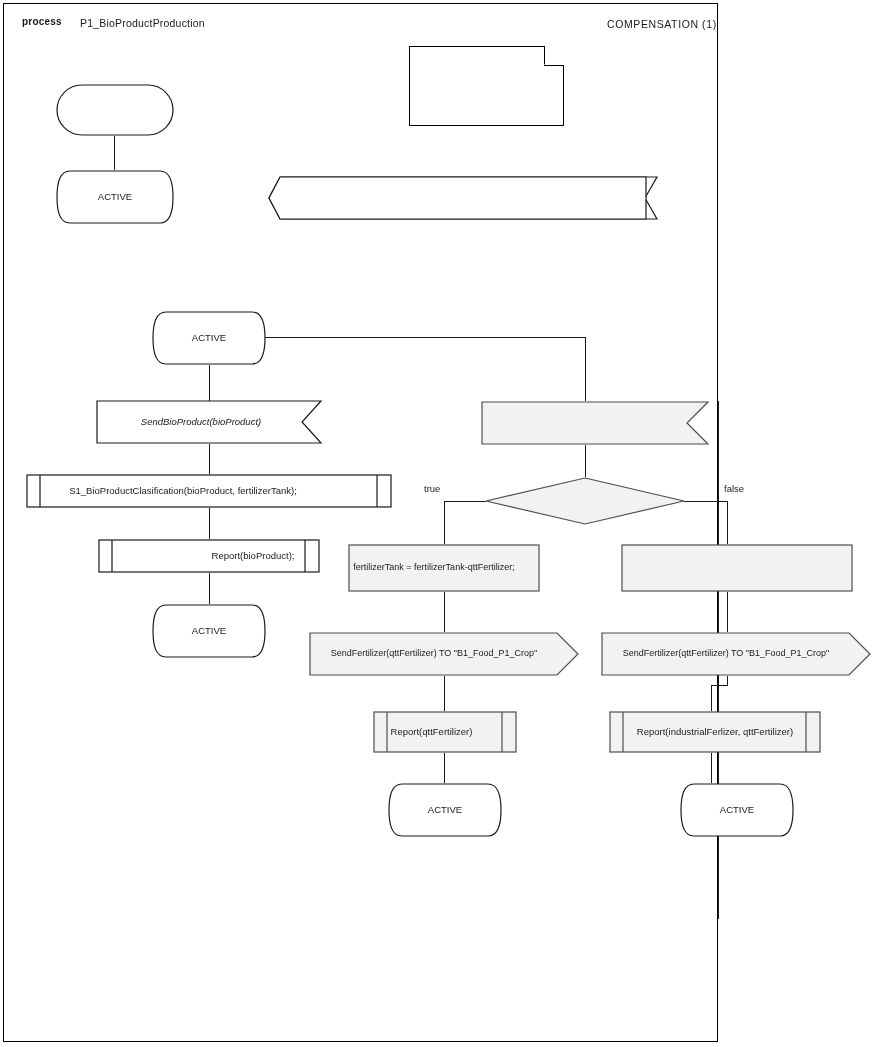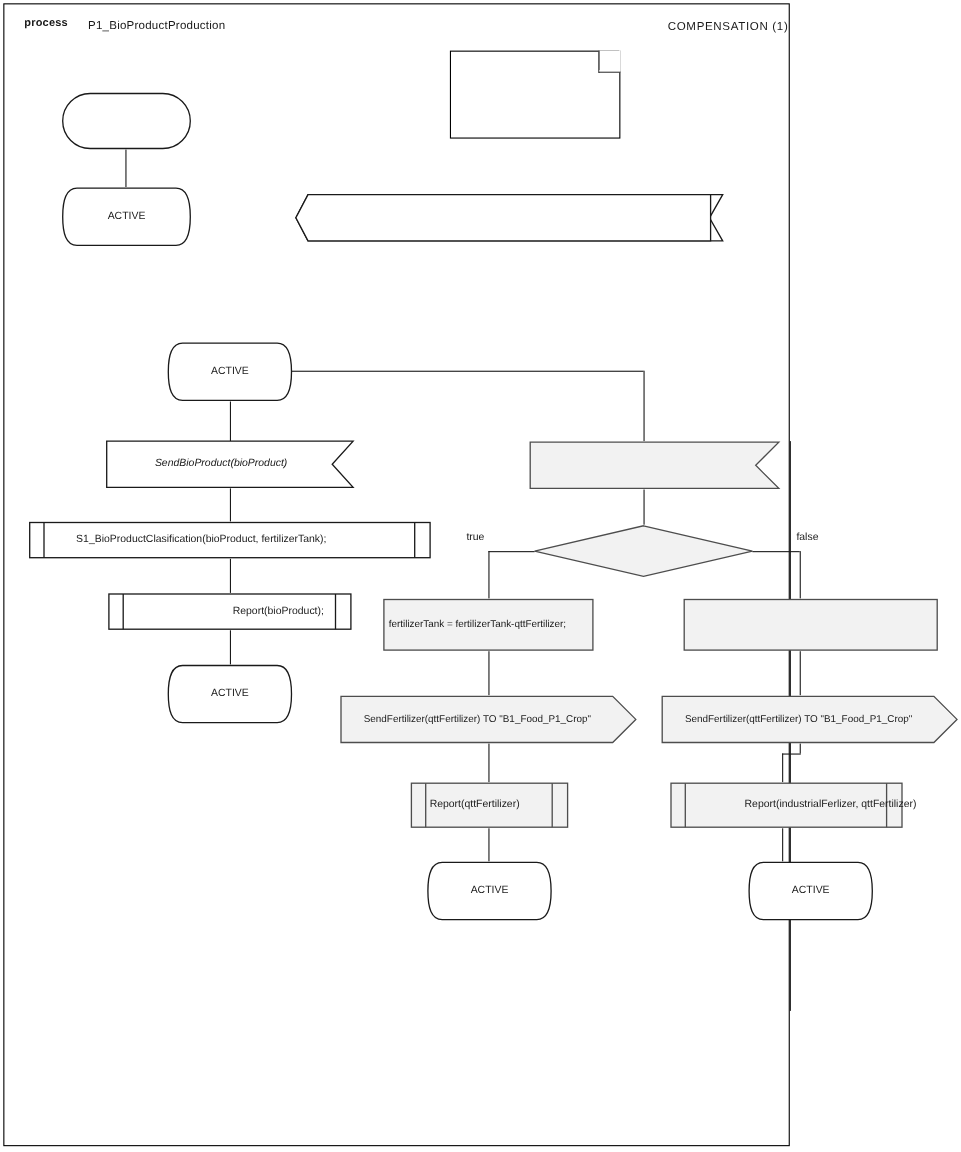--- a/index.html
+++ b/index.html
@@ -176,21 +176,21 @@
 
   <div class="ln lnv" style="left:727px;top:676px;height:9px;"></div>
   <div class="ln lnh" style="left:711px;top:685px;width:17px;"></div>
   <div class="ln lnv" style="left:711px;top:685px;height:26px;"></div>
 
   <svg class="svgnode" style="left:609px;top:711px;" width="212" height="42">
     <rect x="1" y="1" width="210" height="40" fill="#f2f2f2" stroke="#4d4d4d" stroke-width="1.2"></rect>
     <line x1="14" y1="1" x2="14" y2="41" stroke="#4d4d4d" stroke-width="1.2"></line>
     <line x1="197" y1="1" x2="197" y2="41" stroke="#4d4d4d" stroke-width="1.2"></line>
   </svg>
-  <div class="lbl" style="left:609px;top:711px;width:212px;height:42px;padding-left:40px;">Report(industrialFerlizer, qttFertilizer)</div>
+  <div class="lbl" style="left:609px;top:711px;width:212px;height:42px;">Report(industrialFerlizer, qttFertilizer)</div>
 
   <div class="ln lnv" style="left:711px;top:753px;height:30px;"></div>
 
   <svg class="svgnode" style="left:680px;top:783px;" width="114" height="54">
     <path d="M 14 1 L 100 1 C 110 1 113 12 113 27 C 113 42 110 53 100 53 L 14 53 C 4 53 1 42 1 27 C 1 12 4 1 14 1 Z" fill="#ffffff" stroke="#1a1a1a" stroke-width="1.2"></path>
   </svg>
   <div class="lbl" style="left:680px;top:783px;width:114px;height:54px;">ACTIVE</div>
 
 </div>
 

